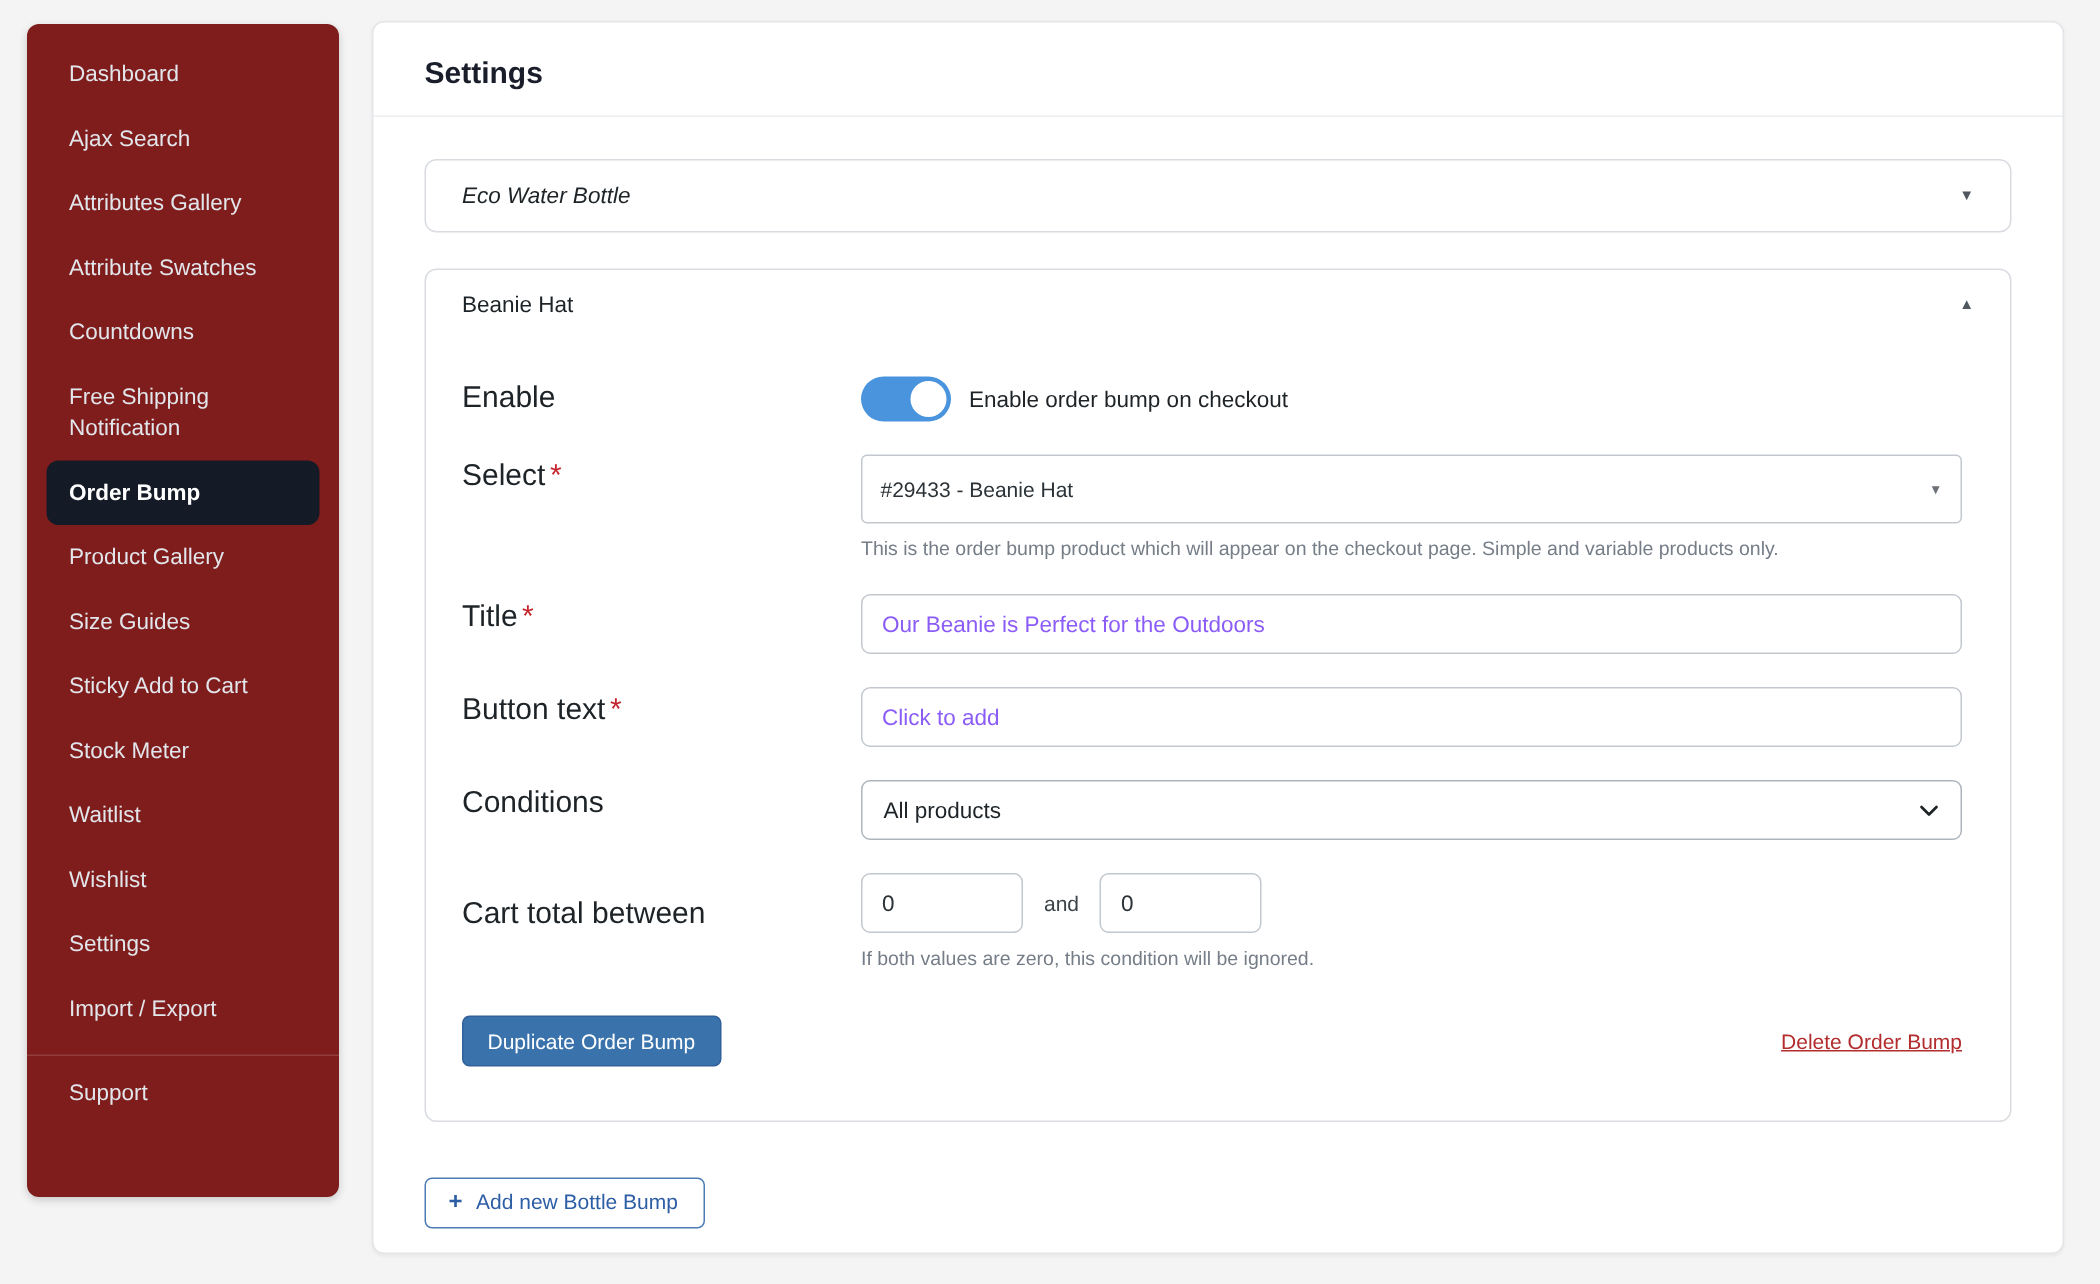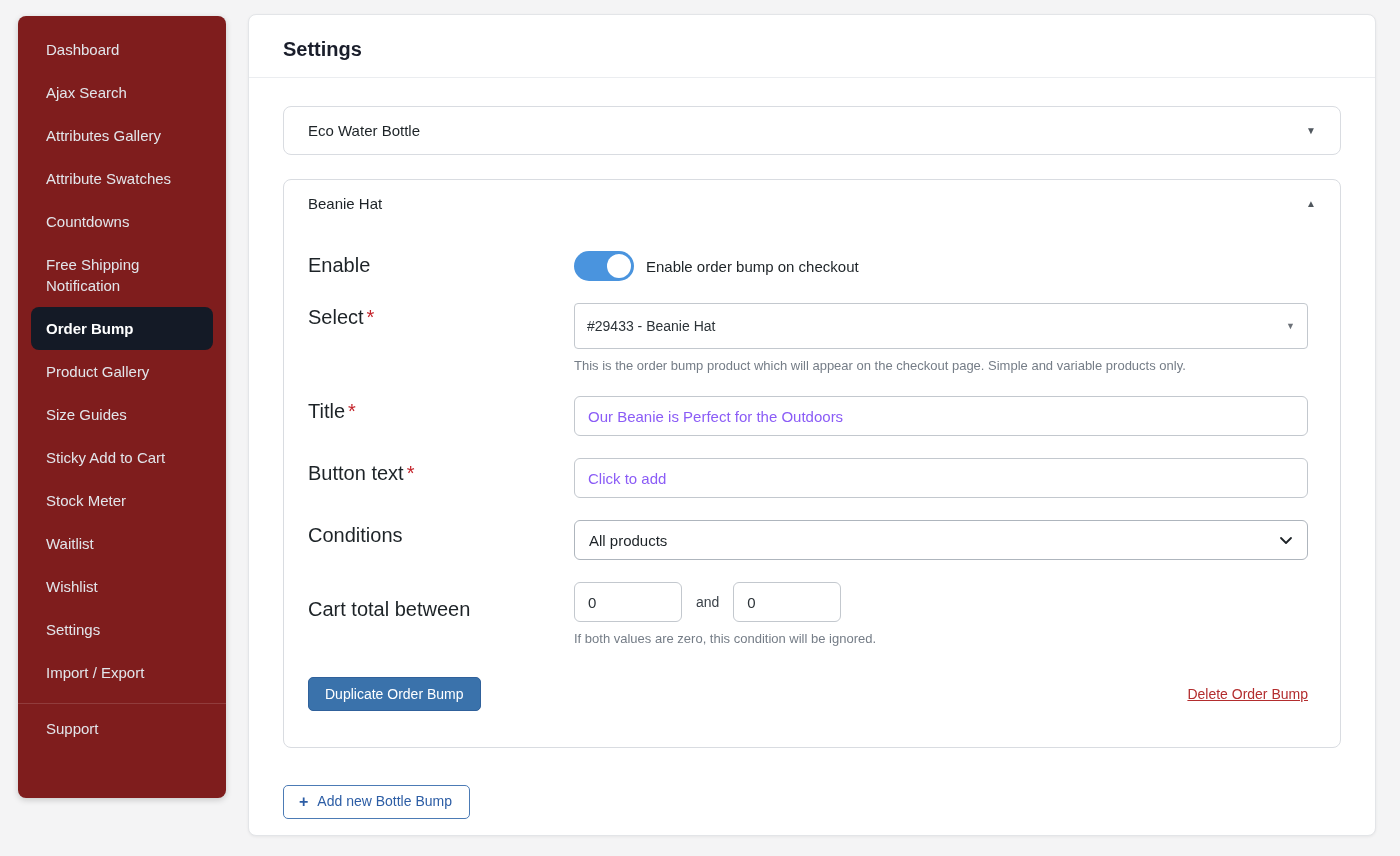--- a/index.html
+++ b/index.html
@@ -66,21 +66,21 @@
     line-height: 24px;
   }
   .card-body { padding: 28px 34px 0 34px; }
 
   
   .accordion {
     border: 1px solid #d9dce1;
     border-radius: 8px;
     background: #fff;
   }
-  .accordion.collapsed { margin-bottom: 24px; }
+  .accordion.collapsed { margin-bottom: 24px; font-style: italic; }
   .acc-header {
     display: flex;
     align-items: center;
     justify-content: space-between;
     padding: 15px 24px;
     cursor: pointer;
   }
   .acc-title {
     font-size: 15px;
     font-weight: 500;

